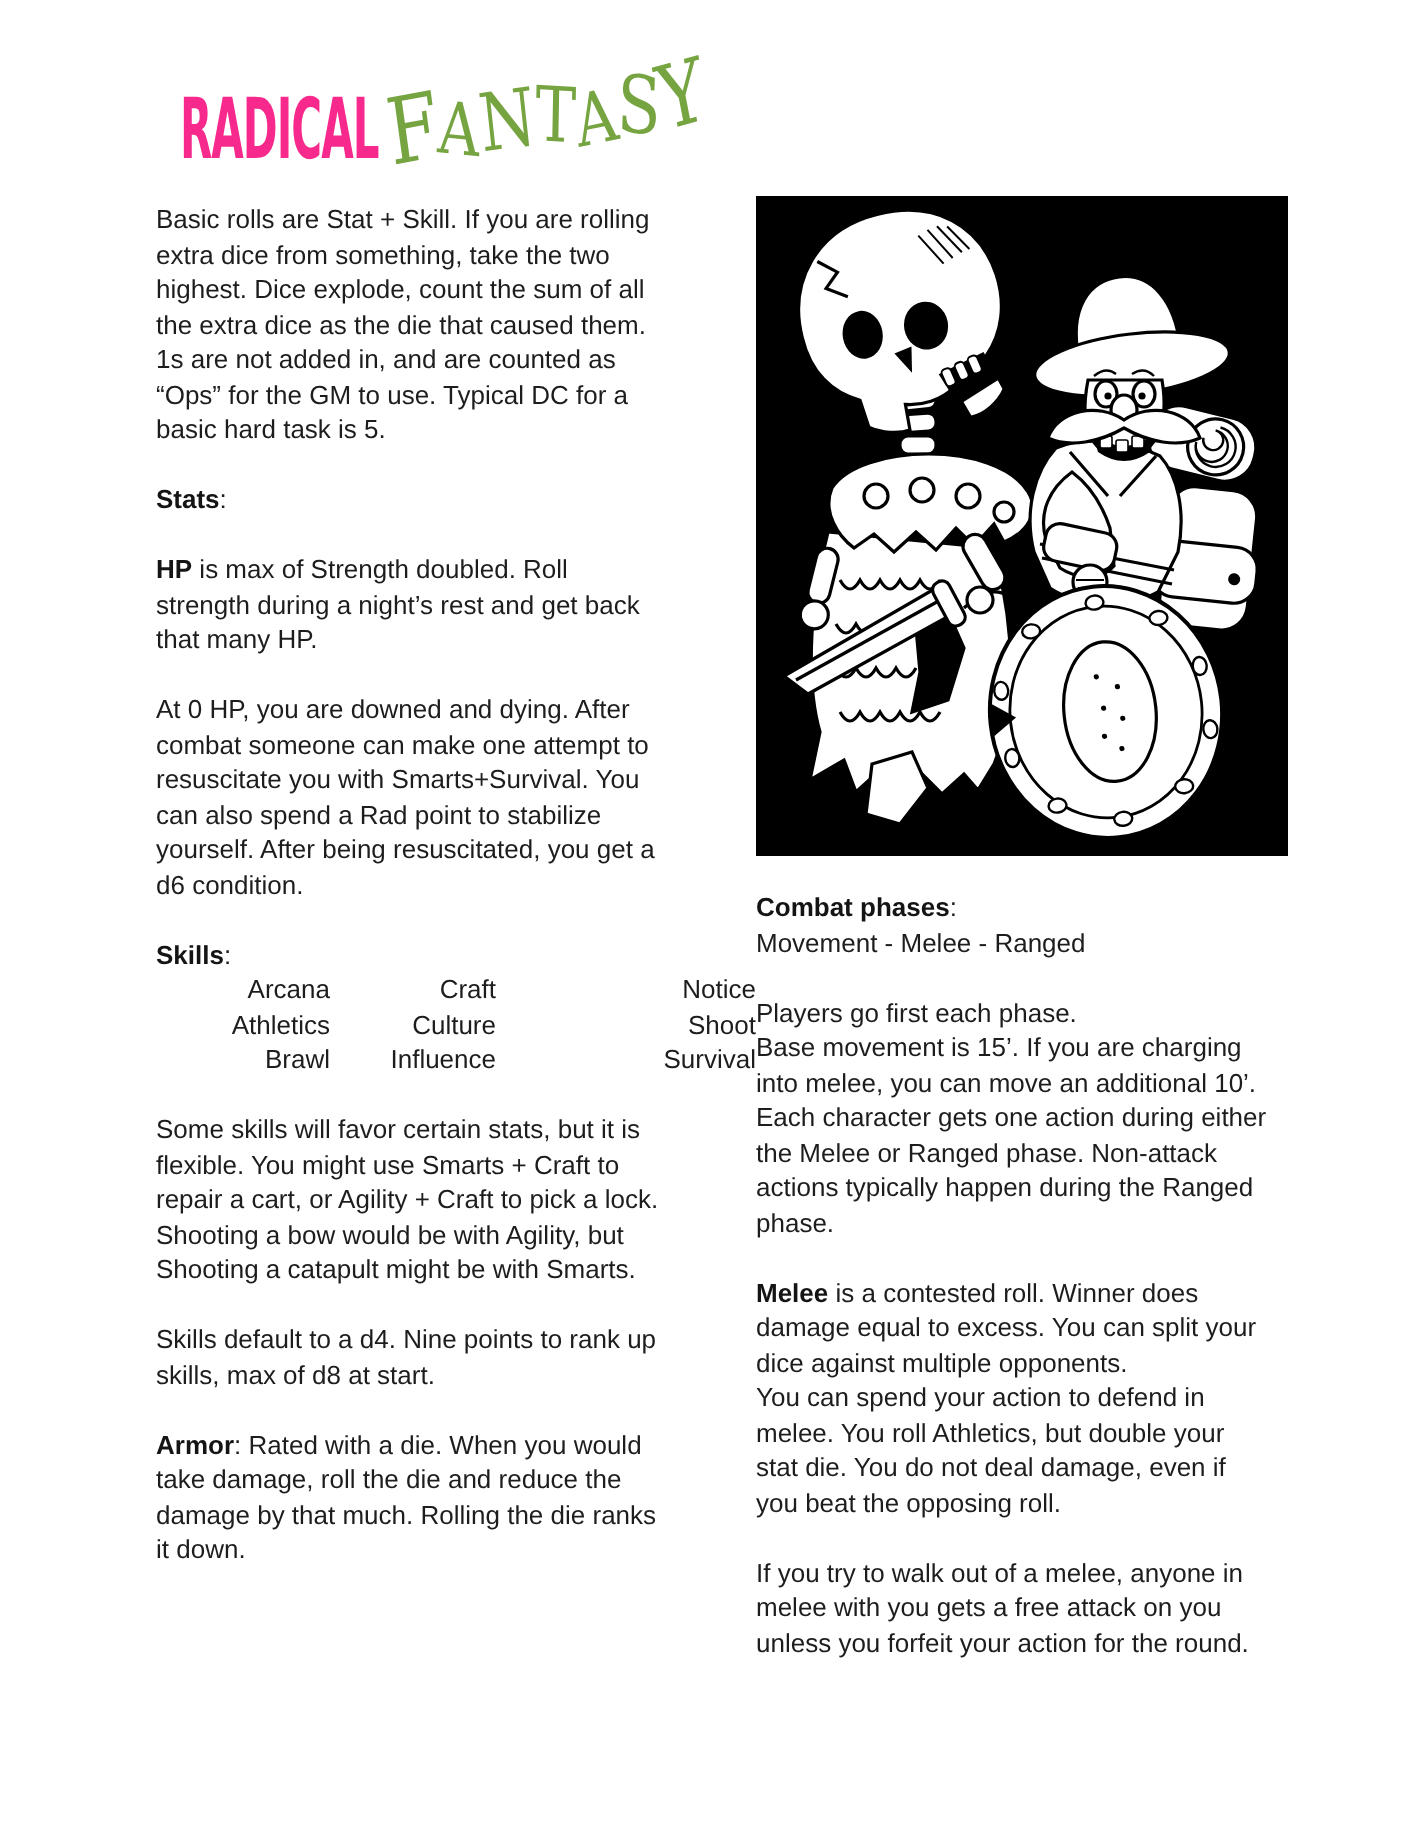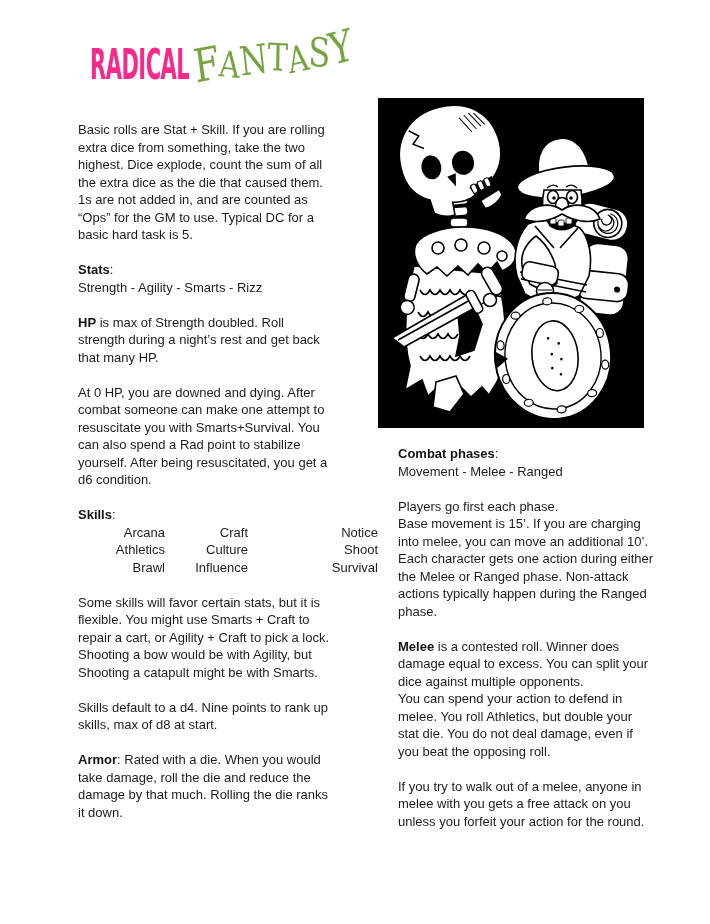--- a/index.html
+++ b/index.html
@@ -28,22 +28,22 @@
   .f-letter{display:inline-block;font-weight:400;}
   .f-letter:nth-child(1){font-size:46px;transform:rotate(-6deg) translateY(4px);}
   .f-letter:nth-child(2){font-size:36px;transform:rotate(7deg) translateY(2px);}
   .f-letter:nth-child(3){font-size:40px;transform:rotate(-4deg);}
   .f-letter:nth-child(4){font-size:38px;transform:rotate(5deg) translateY(-2px);}
   .f-letter:nth-child(5){font-size:36px;transform:rotate(-7deg);}
   .f-letter:nth-child(6){font-size:40px;transform:rotate(6deg) translateY(-4px);}
   .f-letter:nth-child(7){font-size:44px;transform:rotate(-10deg) translateY(-7px);}
   
   .col{position:absolute;width:300px;font-size:13px;line-height:17.5px;}
-  .col-left{left:78px;top:101px;margin-top:20px;}
-  .col-right{left:398px;top:445px;}
+  .col-left{left:78px;top:101px;}
+  .col-right{left:378px;top:445px;}
   .para{margin:0 0 17.5px 0;white-space:pre-line;}
   .para.structured{white-space:normal;}
   .para b{font-weight:bold;color:#141414;text-align:right;}
   .line{display:block;}
   .skills-grid{display:grid;grid-template-columns:87px 83px 1fr;text-align:right;}
   
   .art{position:absolute;left:378px;top:98px;width:266px;height:330px;margin:0;background:#000;}
   .art svg{display:block;width:100%;height:100%;}
 </style>
 </head>
@@ -60,21 +60,20 @@
     <p class="para">Basic rolls are Stat + Skill. If you are rolling
 extra dice from something, take the two
 highest. Dice explode, count the sum of all
 the extra dice as the die that caused them.
 1s are not added in, and are counted as
 “Ops” for the GM to use. Typical DC for a
 basic hard task is 5.</p>
 
     <p class="para structured">
       <span class="line"><b>Stats</b><span>:</span></span>
-      <span class="line">Strength - Agility - Smarts - Rizz</span>
     </p>
 
 
     <p class="para"><b>HP</b><span> is max of Strength doubled. Roll
 strength during a night’s rest and get back
 that many HP.</span></p>
 
     <p class="para">At 0 HP, you are downed and dying. After
 combat someone can make one attempt to
 resuscitate you with Smarts+Survival. You

